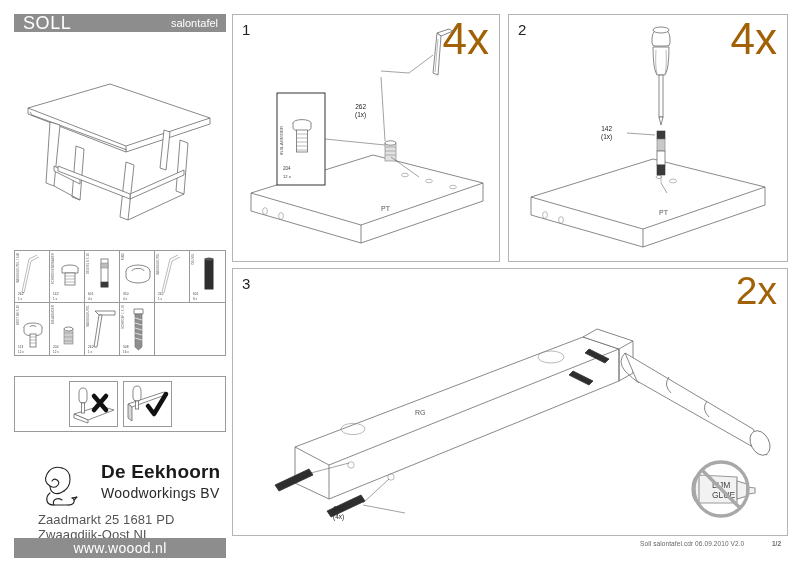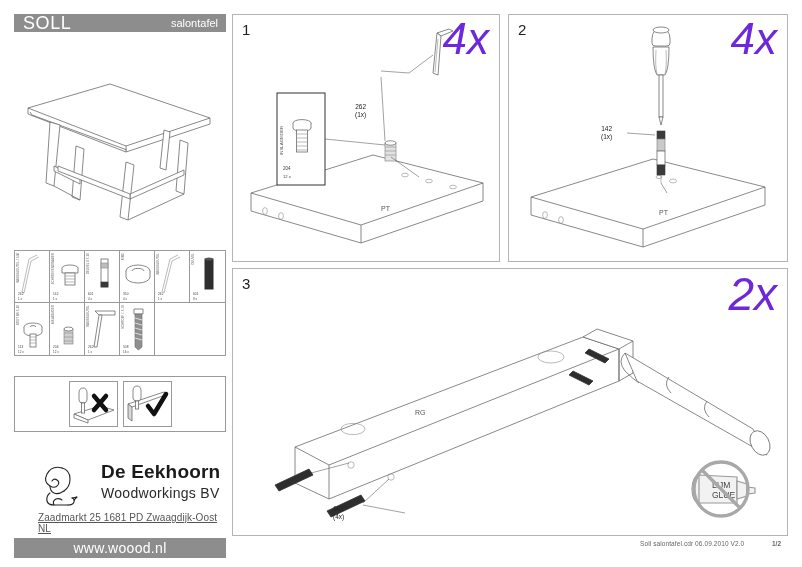--- a/index.html
+++ b/index.html
@@ -124,21 +124,21 @@
     font-size: 19px; font-weight: bold;
     color: #1a1a1a; line-height: 1;
     letter-spacing: .2px;
   }
   .brand-tagline {
     font-size: 14px; color: #2a2a2a;
     margin-top: 4px; letter-spacing: .3px;
   }
   .brand-address {
     position: absolute; left: 24px; top: 54px;
-    font-size: 10px; color: #555; letter-spacing: .1px; text-decoration: underline;
+    font-size: 13px; color: #555; letter-spacing: .1px;
   }
   .url-bar {
     position: absolute; left: 0; top: 524px;
     width: 212px; height: 20px;
     background: #8d8d8d;
     color: #fff;
     display: flex; align-items: center; justify-content: center;
     font-size: 14px;
     letter-spacing: .3px;
   }
@@ -153,25 +153,24 @@
   #step-1 { left: 232px; top: 14px;  width: 268px; height: 248px; }
   #step-2 { left: 508px; top: 14px;  width: 280px; height: 248px; }
   #step-3 { left: 232px; top: 268px; width: 556px; height: 268px; }
 
   .step-num {
     position: absolute; left: 9px; top: 6px;
     font-size: 15px; color: #222;
   }
   .step-qty {
     position: absolute; right: 10px; top: 2px;
-    font-size: 44px; color: #6d28d9;
+    font-size: 44px; color: #a16207;
     line-height: 1;
-    font-style: italic;
-  }
-  #step-3 .step-qty { font-size: 46px; }
+  }
+  #step-3 .step-qty { font-size: 39px; }
 
   .step-art { position: absolute; inset: 0; }
 
   .callout {
     position: absolute;
     font-size: 6.5px;
     color: #222;
     line-height: 1.25;
     text-align: center;
     white-space: nowrap;

